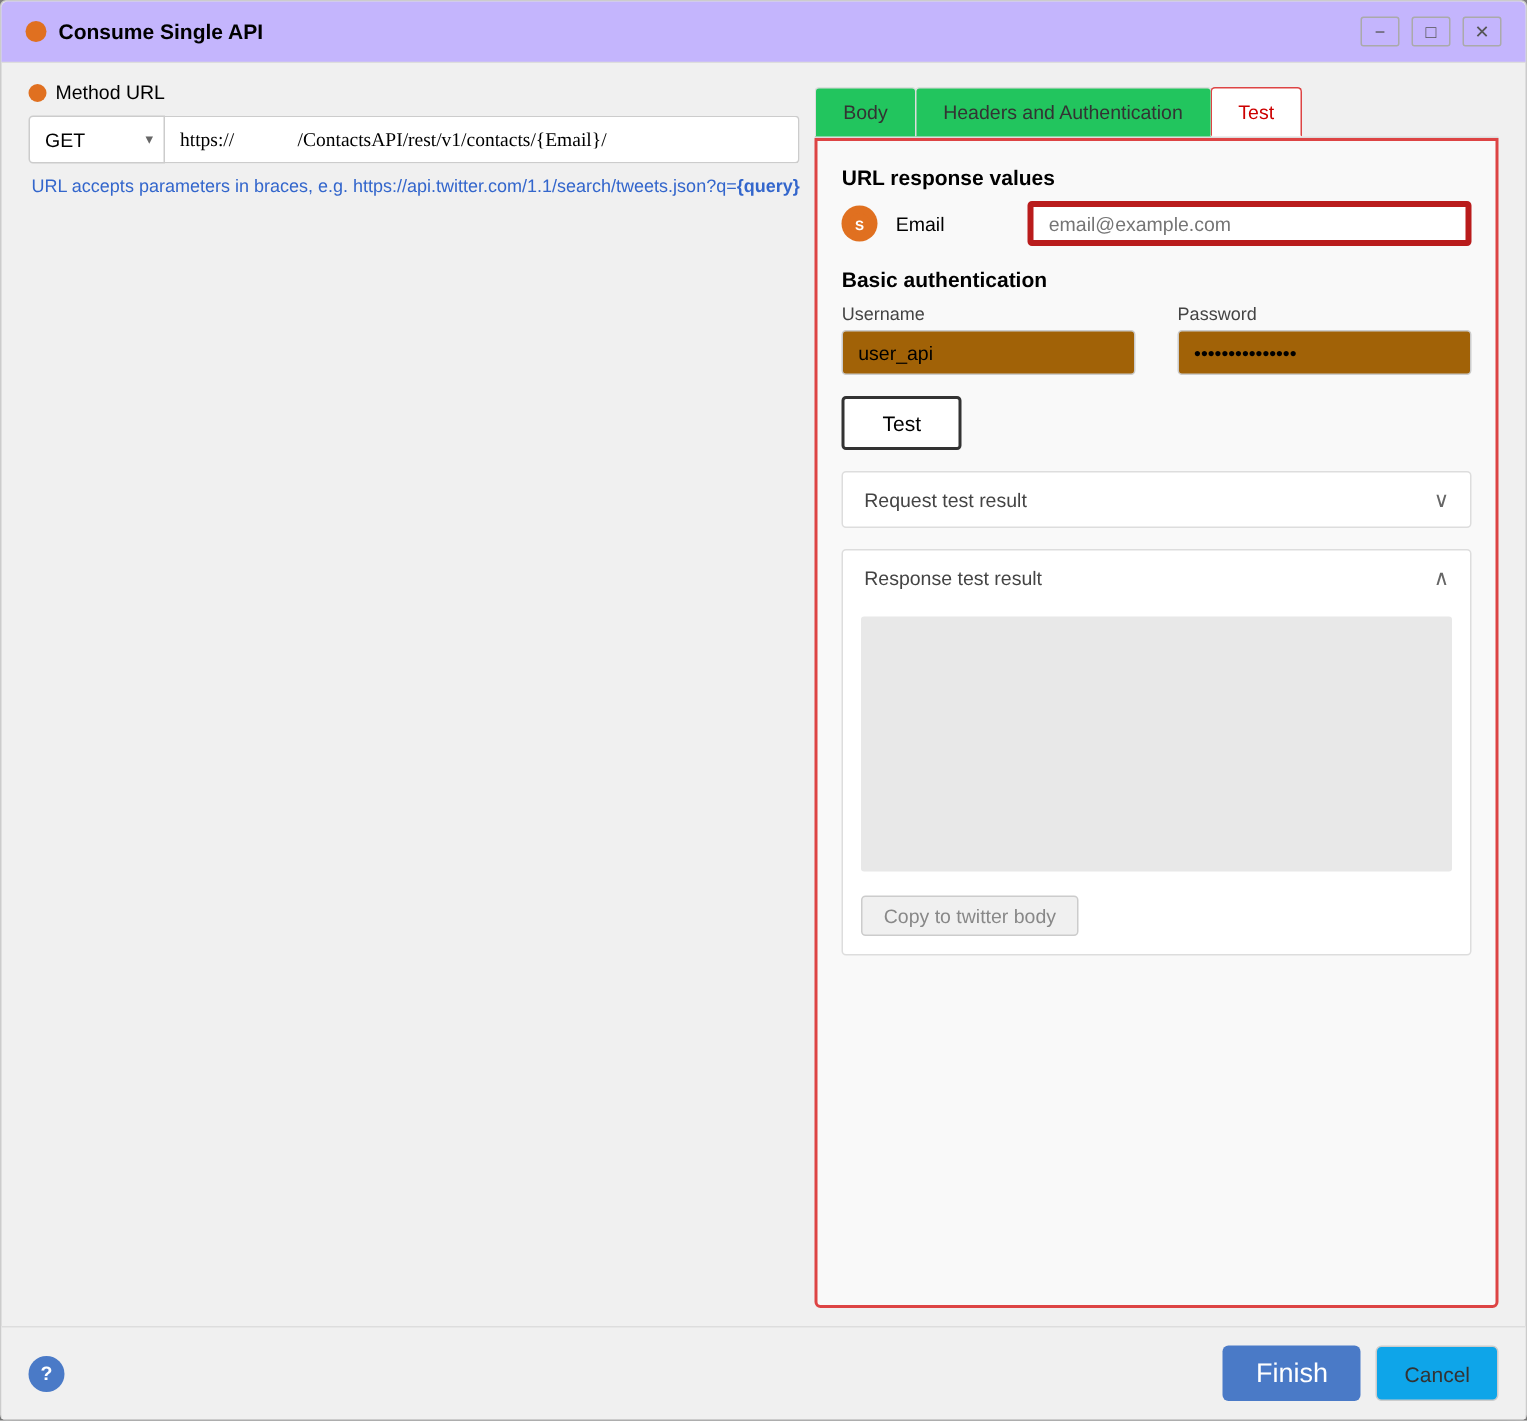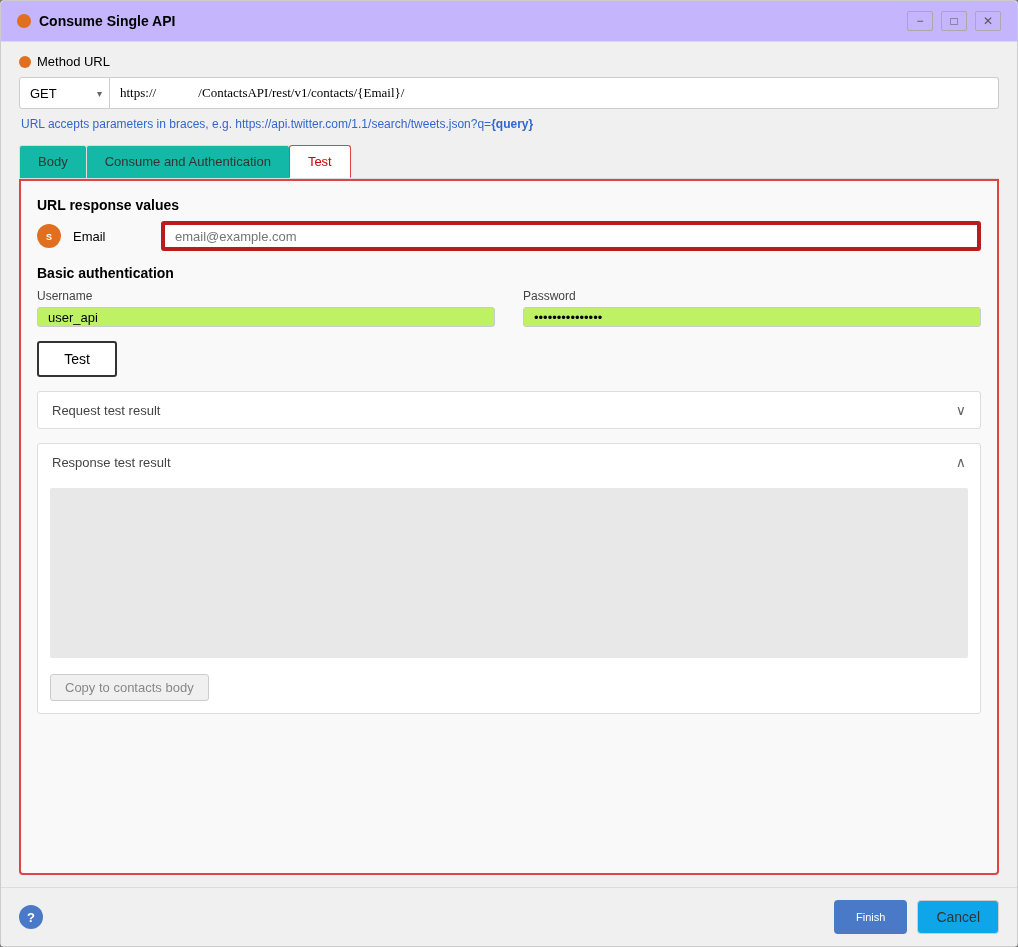--- a/index.html
+++ b/index.html
@@ -59,21 +59,21 @@
       cursor: pointer;
       display: flex;
       align-items: center;
       justify-content: center;
       font-size: 12px;
       color: #555;
     }
     .content-area {
       padding: 12px 18px;
       display: flex;
-      flex-direction: column;
+      flex-direction: row;
       gap: 10px;
       flex: 1;
     }
     .method-url-section {
       display: flex;
       flex-direction: column;
       gap: 8px;
     }
     .method-label {
       display: flex;
@@ -141,21 +141,21 @@
       display: flex;
       border-bottom: 1px solid #ddd;
       gap: 0;
       margin-top: 4px;
     }
     .tab {
       padding: 8px 18px;
       cursor: pointer;
       border: 1px solid #ddd;
       border-bottom: none;
-      background: #14b8a6;
+      background: #22c55e;
       font-size: 13px;
       color: #333;
       margin-right: -1px;
       border-radius: 3px 3px 0 0;
     }
     .tab.active {
       background: #fff;
       border-color: #d44;
       border-bottom: 1px solid #fff;
       color: #c00;
@@ -226,25 +226,25 @@
       display: flex;
       flex-direction: column;
       gap: 4px;
     }
     .field-label {
       font-size: 12px;
       color: #444;
     }
     .auth-input {
       border: 1px solid #ccc;
-      background: #bef264;
+      background: #a16207;
       padding: 5px 10px;
       border-radius: 3px;
       font-size: 13px;
-      height: 20px;
+      height: 30px;
       outline: none;
       width: 100%;
     }
     .test-btn {
       width: 80px;
       height: 36px;
       background: #fff;
       border: 2px solid #333;
       border-radius: 3px;
       cursor: pointer;
@@ -313,21 +313,21 @@
       display: flex;
       gap: 10px;
     }
     .finish-btn {
       padding: 8px 22px;
       background: #4a7ac7;
       color: #fff;
       border: none;
       border-radius: 4px;
       cursor: pointer;
-      font-size: 11px;
+      font-size: 18px;
       font-weight: 500;
     }
     .cancel-btn {
       padding: 8px 18px;
       background: #0ea5e9;
       color: #333;
       border: 1px solid #ccc;
       border-radius: 4px;
       cursor: pointer;
       font-size: 14px;
@@ -374,21 +374,21 @@
         URL accepts parameters in braces, e.g. https://api.twitter.com/1.1/search/tweets.json?q=<strong>{query}</strong>
       </div>
     </div>
 
     <div style="display:flex; flex-direction:column; flex:1;">
       <div class="tabs-row">
         <div class="tab">
           <span>Body</span>
         </div>
         <div class="tab">
-          <span>Consume and Authentication</span>
+          <span>Headers and Authentication</span>
         </div>
         <div class="tab active">
           <span>Test</span>
         </div>
       </div>
 
       <div class="main-panel">
 
         <div class="url-params-section">
           <div class="section-title">URL response values</div>
@@ -429,21 +429,21 @@
           </div>
         </div>
 
         <div class="collapsible-section">
           <div class="collapsible-header">
             <span>Response test result</span>
             <span class="chevron">∧</span>
           </div>
           <div class="response-body-area"></div>
           <div>
-            <button class="copy-btn">Copy to contacts body</button>
+            <button class="copy-btn">Copy to twitter body</button>
           </div>
         </div>
 
       </div>
     </div>
   </div>
 
   <div class="footer">
     <button class="help-btn">?</button>
     <div class="footer-btns">

